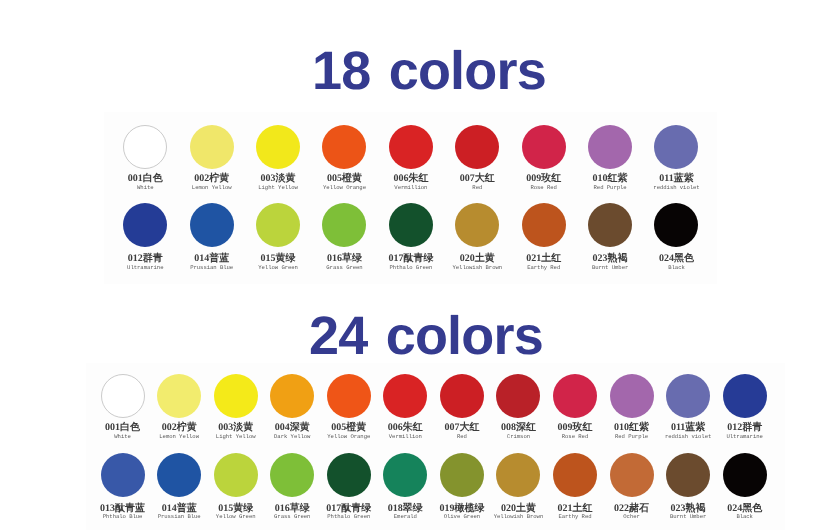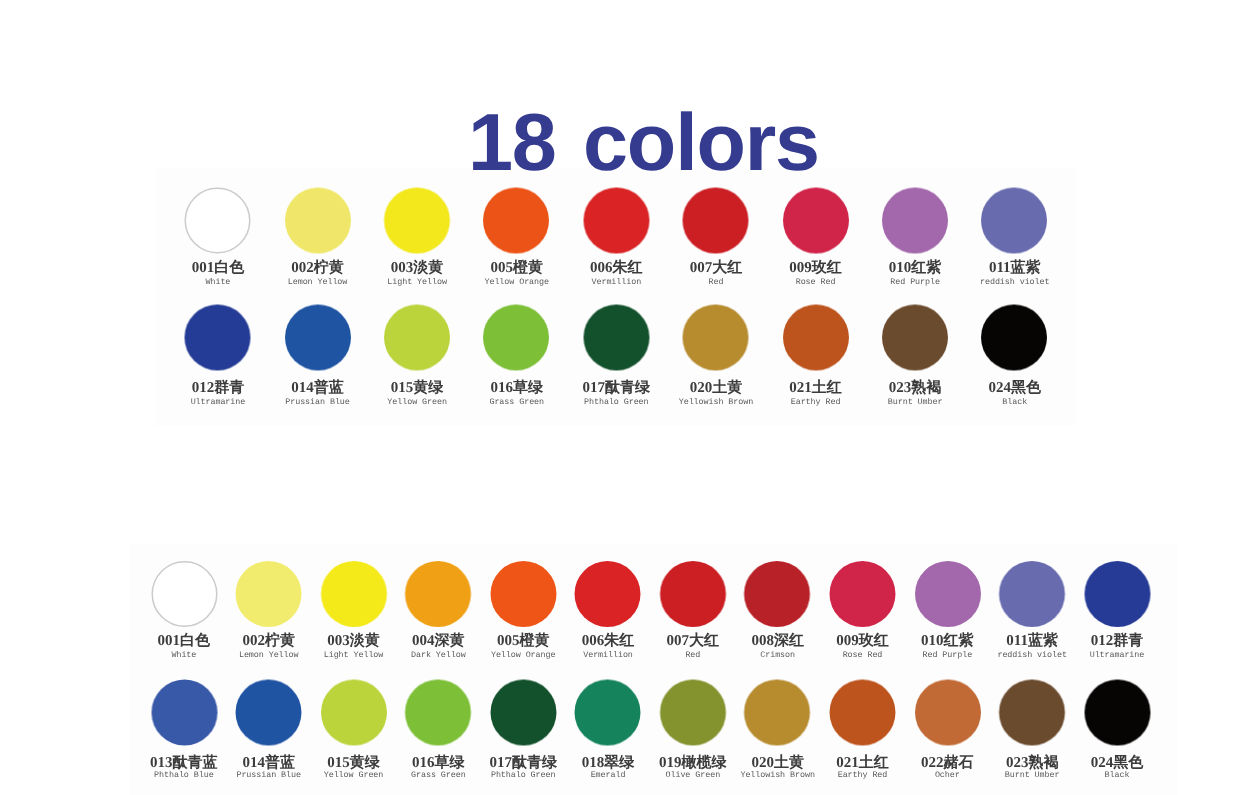--- a/index.html
+++ b/index.html
@@ -21,21 +21,21 @@
           font-family:Liberation Serif, serif;font-weight:bold;color:#3c3c3c;}
   .lab-en{position:absolute;left:0;width:100%;transform:translateZ(0);
           text-align:center;white-space:nowrap;line-height:1;
           font-family:"Liberation Mono",monospace;letter-spacing:-0.05px;color:#5a5a5a;}
 </style>
 </head>
 <body style="background: rgb(255, 255, 255);">
 
 <section class="chart-section">
   <div class="panel" style="left: 104px; top: 112px; width: 613px; height: 172px; background: rgb(253, 253, 253);"></div>
-  <h2 class="title" style="left: 312px; top: 44px; font-size: 54px; color: rgb(53, 59, 143); margin-top: 24px;">18 colors</h2>
+  <h2 class="title" style="left: 312px; top: 44px; font-size: 54px; color: rgb(53, 59, 143);">18 colors</h2>
   <div class="swatch-row">
     <div class="cell" style="left:105.1px;top:124.8px;width:80.4px;height:68.7px">
       <div class="sw outline" style="left: 18.2px; top: 0px; width: 44px; height: 44px; background-color: rgb(255, 255, 255); border-color: rgb(203, 203, 203);"></div>
       <div class="lab-cn" style="top: 49.7px; font-size: 10px; color: rgb(60, 60, 60);">001白色</div>
       <div class="lab-en" style="top: 60.7px; font-size: 5.6px; color: rgb(90, 90, 90);">White</div>
     </div>
     <div class="cell" style="left:171.5px;top:124.8px;width:80.4px;height:68.7px">
       <div class="sw" style="left: 18.2px; top: 0px; width: 44px; height: 44px; background-color: rgb(240, 231, 106);"></div>
       <div class="lab-cn" style="top: 49.7px; font-size: 10px; color: rgb(60, 60, 60);">002柠黄</div>
       <div class="lab-en" style="top: 60.7px; font-size: 5.6px; color: rgb(90, 90, 90);">Lemon Yellow</div>
@@ -119,20 +119,21 @@
     </div>
     <div class="cell" style="left:636.3px;top:203px;width:80.4px;height:69.5px">
       <div class="sw" style="left: 18.2px; top: 0px; width: 44px; height: 44px; background-color: rgb(7, 4, 4);"></div>
       <div class="lab-cn" style="top: 50.5px; font-size: 10px; color: rgb(60, 60, 60);">024黑色</div>
       <div class="lab-en" style="top: 61.5px; font-size: 5.6px; color: rgb(90, 90, 90);">Black</div>
     </div>
   </div>
 </section>
 <section class="chart-section">
   <div class="panel" style="left: 86px; top: 363px; width: 699px; height: 167px; background: rgb(253, 253, 253);"></div>
+  <h2 class="title" style="left: 309px; top: 309px; font-size: 54px; color: rgb(53, 59, 143);">24 colors</h2>
   <div class="swatch-row">
     <div class="cell" style="left:87.32px;top:373.8px;width:70.55px;height:68.7px">
       <div class="sw outline" style="left: 13.27px; top: 0px; width: 44px; height: 44px; background-color: rgb(255, 255, 255); border-color: rgb(203, 203, 203);"></div>
       <div class="lab-cn" style="top: 49.7px; font-size: 10px; color: rgb(60, 60, 60);">001白色</div>
       <div class="lab-en" style="top: 60.7px; font-size: 5.6px; color: rgb(90, 90, 90);">White</div>
     </div>
     <div class="cell" style="left:143.87px;top:373.8px;width:70.55px;height:68.7px">
       <div class="sw" style="left: 13.27px; top: 0px; width: 44px; height: 44px; background-color: rgb(242, 236, 110);"></div>
       <div class="lab-cn" style="top: 49.7px; font-size: 10px; color: rgb(60, 60, 60);">002柠黄</div>
       <div class="lab-en" style="top: 60.7px; font-size: 5.6px; color: rgb(90, 90, 90);">Lemon Yellow</div>

